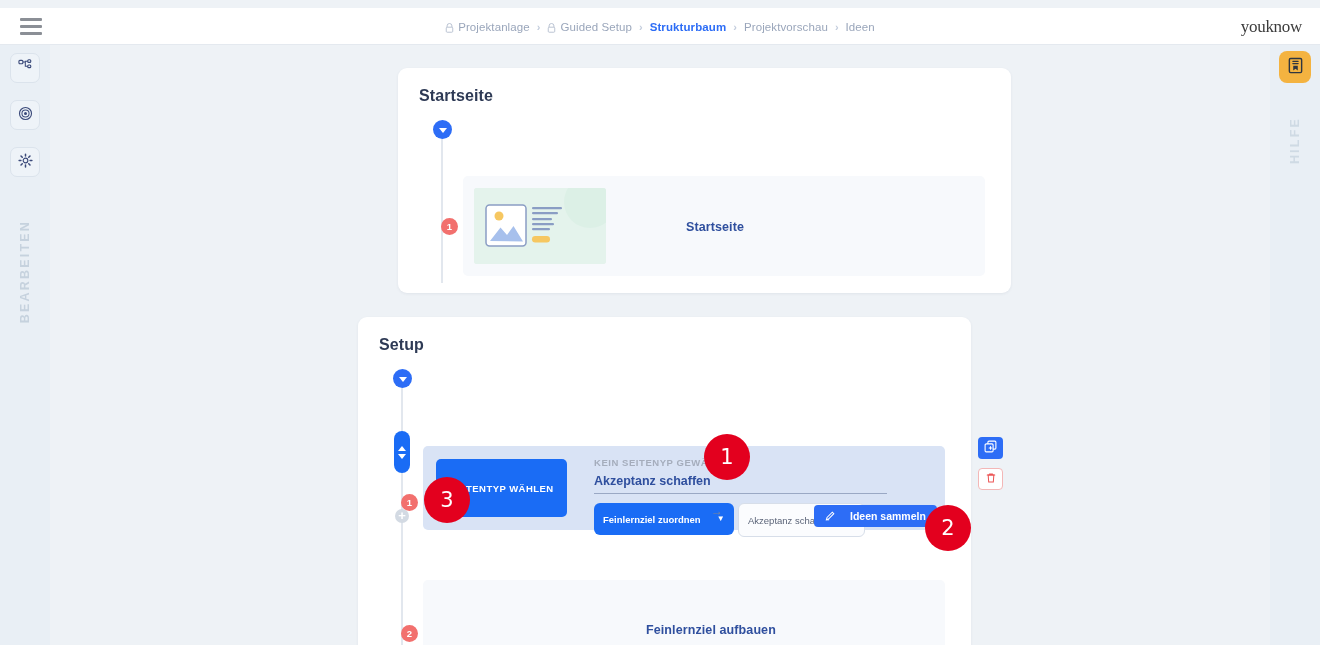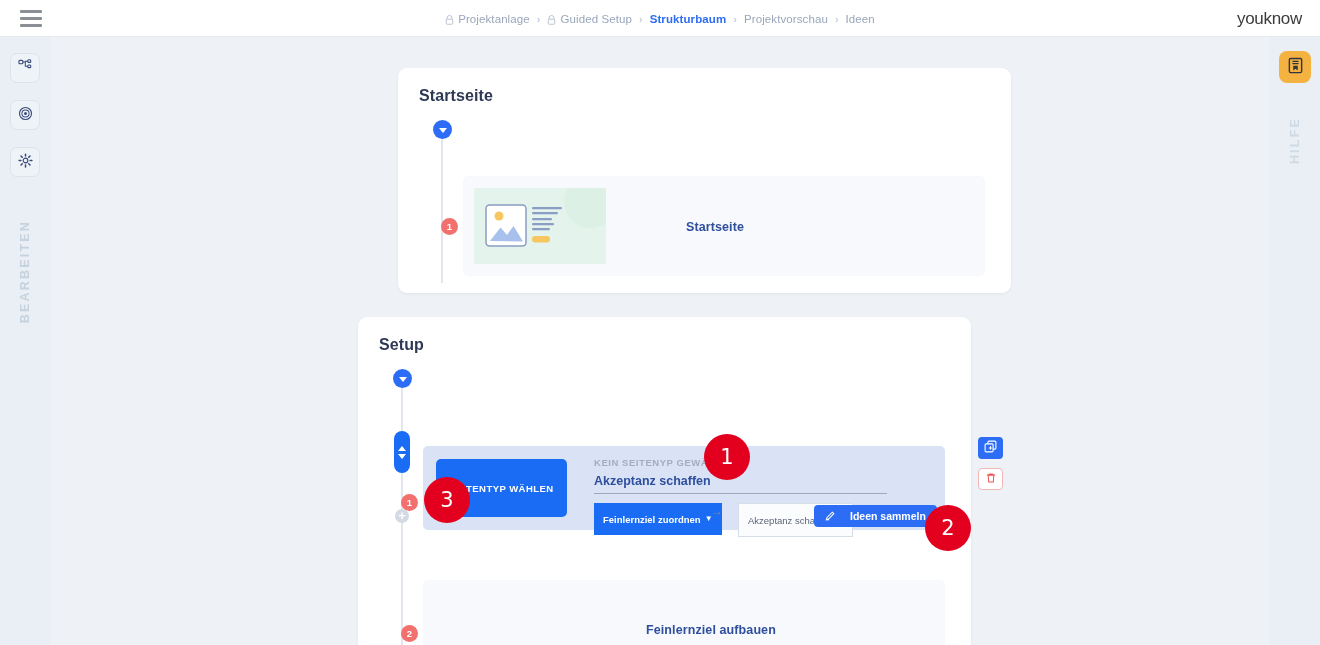--- a/index.html
+++ b/index.html
@@ -6,21 +6,21 @@
   html, body {
     width: 1320px; height: 645px;
     overflow: hidden;
     font-family: "Liberation Sans", sans-serif;
     background: #eef2f6;
   }
   #app { position: relative; width: 1320px; height: 645px; }
 
   
   .topbar {
-    position: absolute; top: 0; left: 0; width: 1320px; height: 37px;
+    position: absolute; top: 8px; left: 0; width: 1320px; height: 37px;
     background: #ffffff;
     border-bottom: 1px solid #e4e9ef;
     display: flex; align-items: center;
     z-index: 40;
   }
   .hamburger {
     width: 22px; margin-left: 20px;
     display: flex; flex-direction: column; gap: 4px;
     cursor: pointer;
   }
@@ -40,21 +40,21 @@
   }
   .crumb.active { color: #2d6df6; font-weight: bold; }
   .crumb-sep {
     font-size: 11px; color: #c3cddd; pointer-events: none;
     font-weight: bold;
   }
   .lock-ico { width: 9px; height: 10px; display: inline-block; position: relative; top: 1px; }
   .logo {
     position: absolute; right: 18px; top: 9px;
     font-size: 17px; color: #3c3c3c; letter-spacing: -.3px;
-    font-family: Liberation Sans, sans-serif;
+    font-family: Liberation Serif, serif;
   }
 
   
   .left-rail {
     position: absolute; top: 37px; left: 0; width: 50px; height: 608px;
     background: #e9eff5;
     display: flex; flex-direction: column; align-items: center;
     padding-top: 16px;
   }
   .rail-btn {
@@ -193,23 +193,23 @@
   .title-input {
     position: absolute; left: 171px; top: 26px;
     width: 293px; height: 22px;
     border: none; border-bottom: 1px solid #9aa8c4;
     background: transparent;
     font-family: "Liberation Sans", sans-serif;
     font-size: 12.5px; font-weight: bold; color: #2f4f9e;
     padding: 0 0 3px 0; outline: none;
   }
   .pill {
-    position: absolute; height: 19px; border-radius: 0;
+    position: absolute; height: 19px; border-radius: 6px;
     font-size: 9.5px; display: flex; align-items: center;
-    padding: 16px 9px; gap: 4px; cursor: pointer; white-space: nowrap;
+    padding: 16px 9px; gap: 16px; cursor: pointer; white-space: nowrap;
   }
   .pill-blue { background: #1a6cf5; color: #fff; font-weight: bold; left: 171px; top: 57px; }
   .pill-white {
     background: #fbfcfe; color: #5b6478; border: 1px solid #d7dee9;
     left: 315px; top: 57px;
   }
   .chev { font-size: 8px; position: relative; top: -.5px; }
   .arrow-mid {
     position: absolute; left: 288px; top: 58px;
     font-size: 12px; color: #7c8699;

